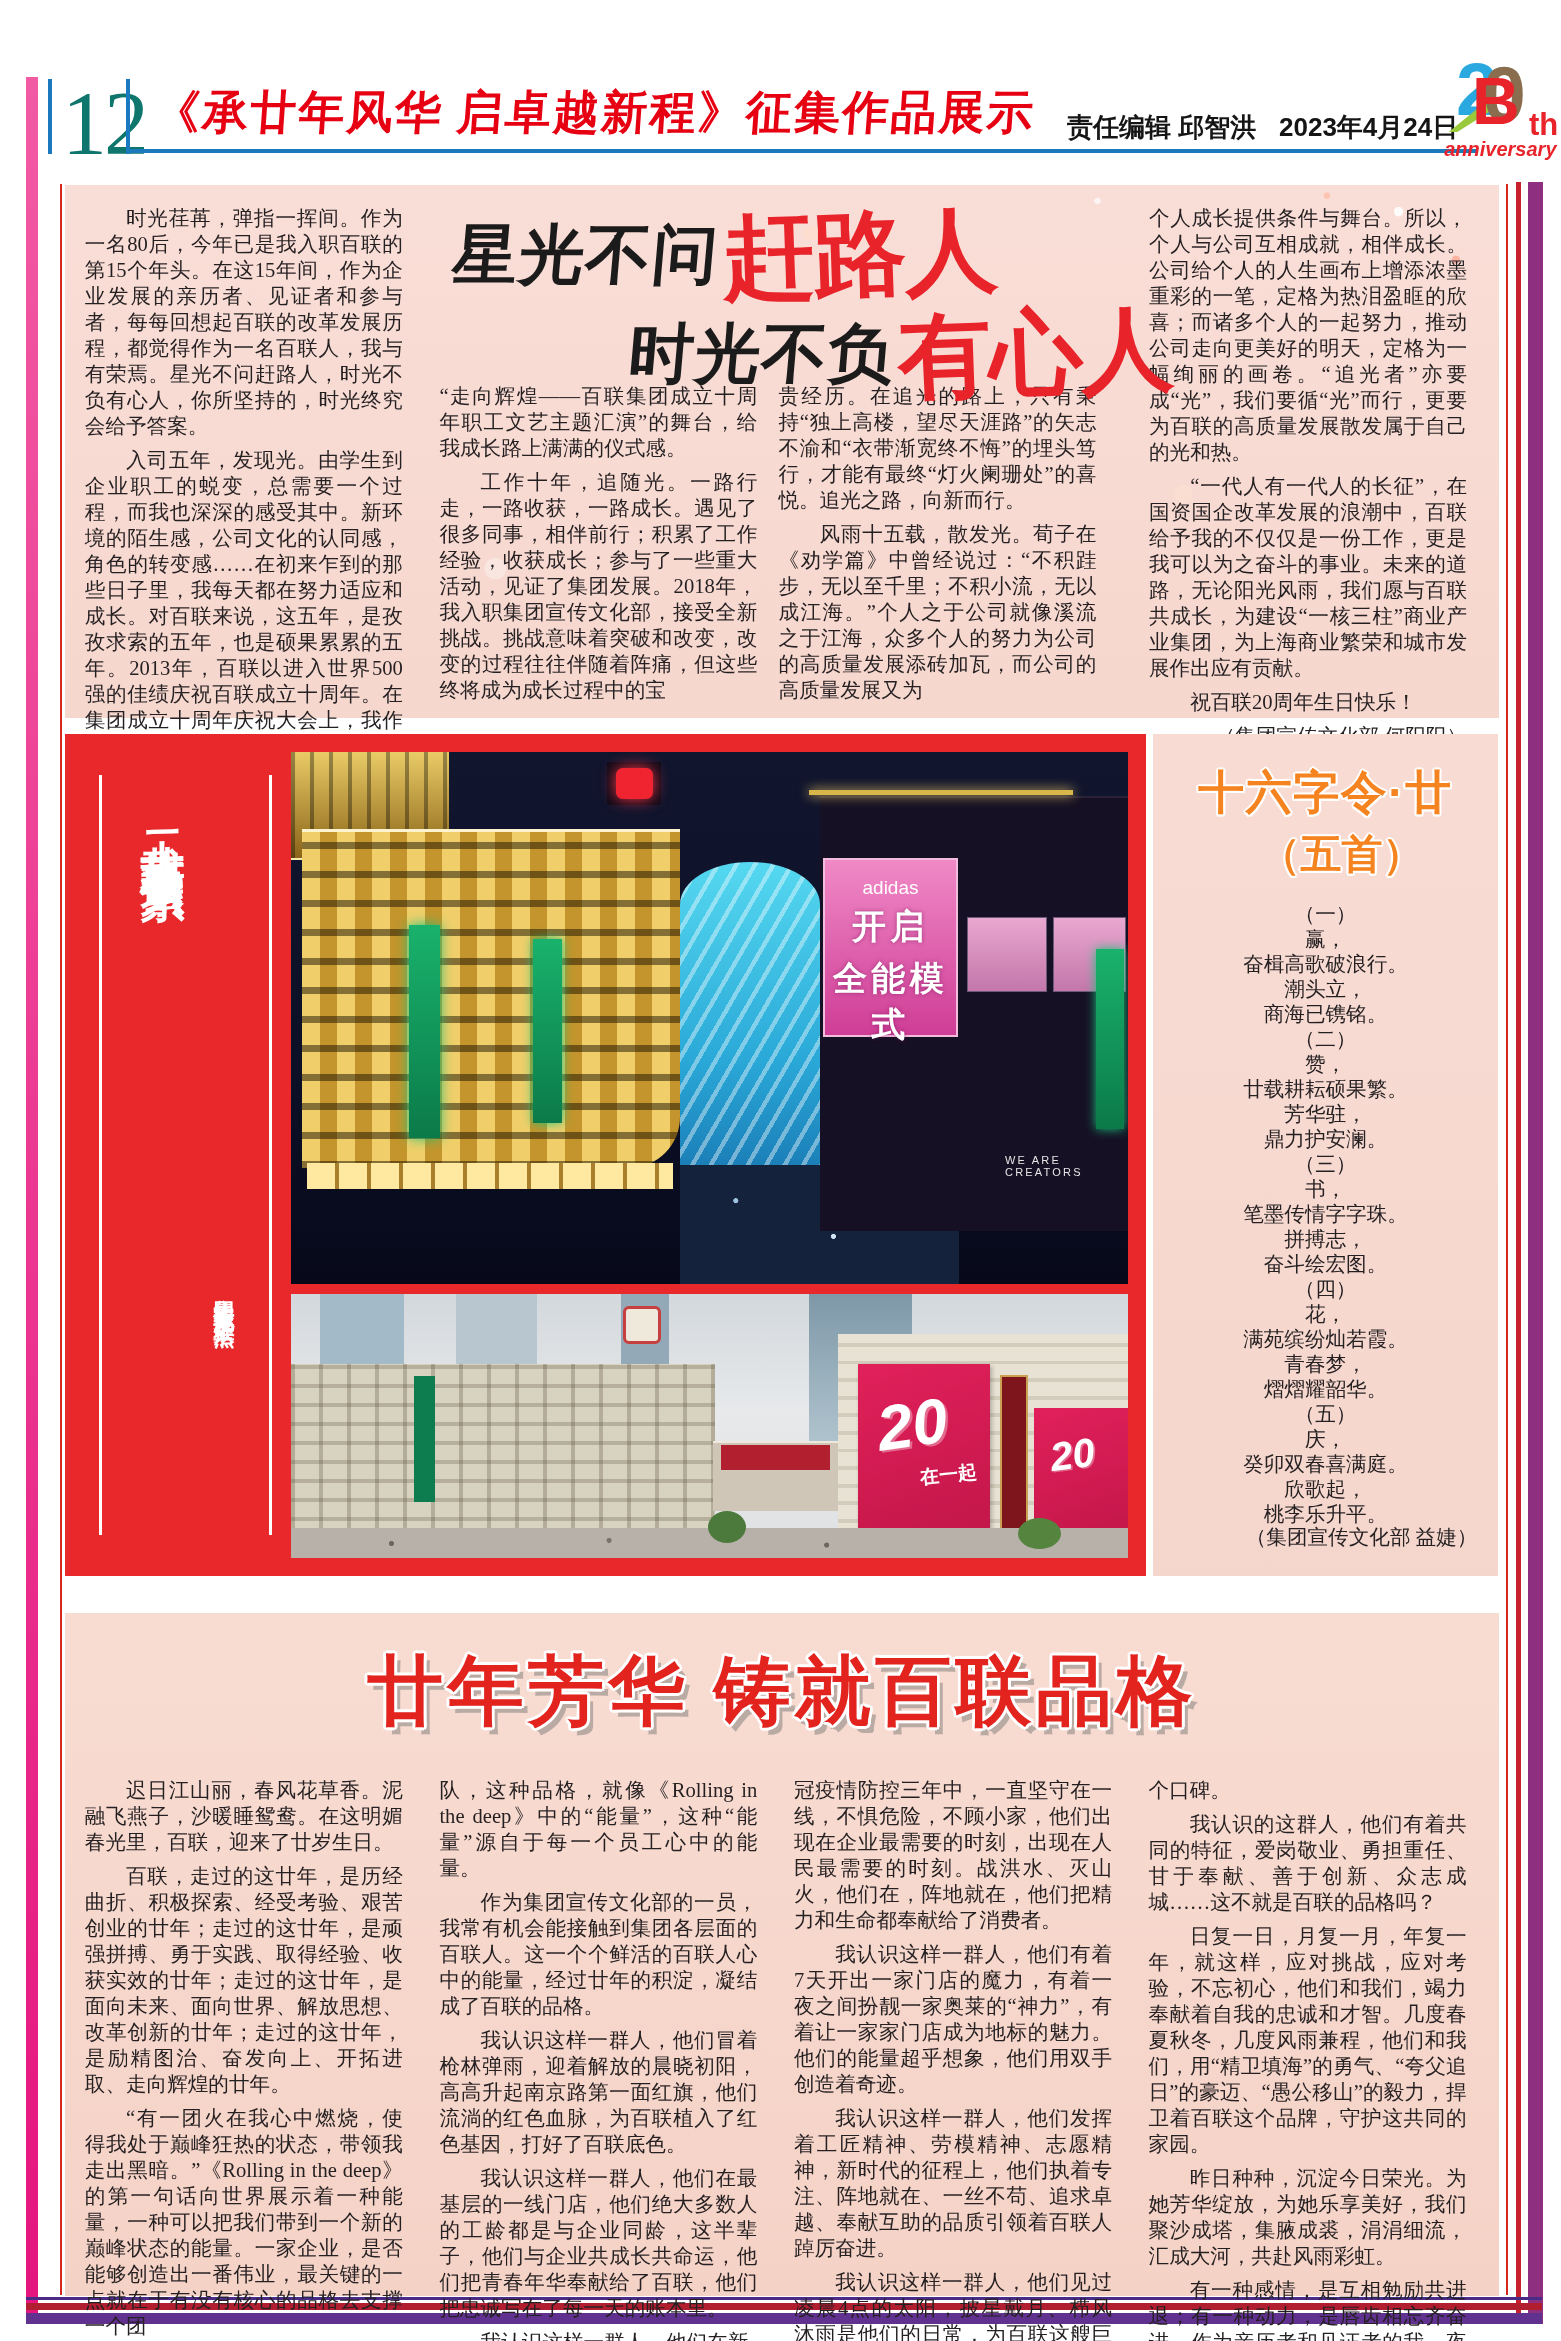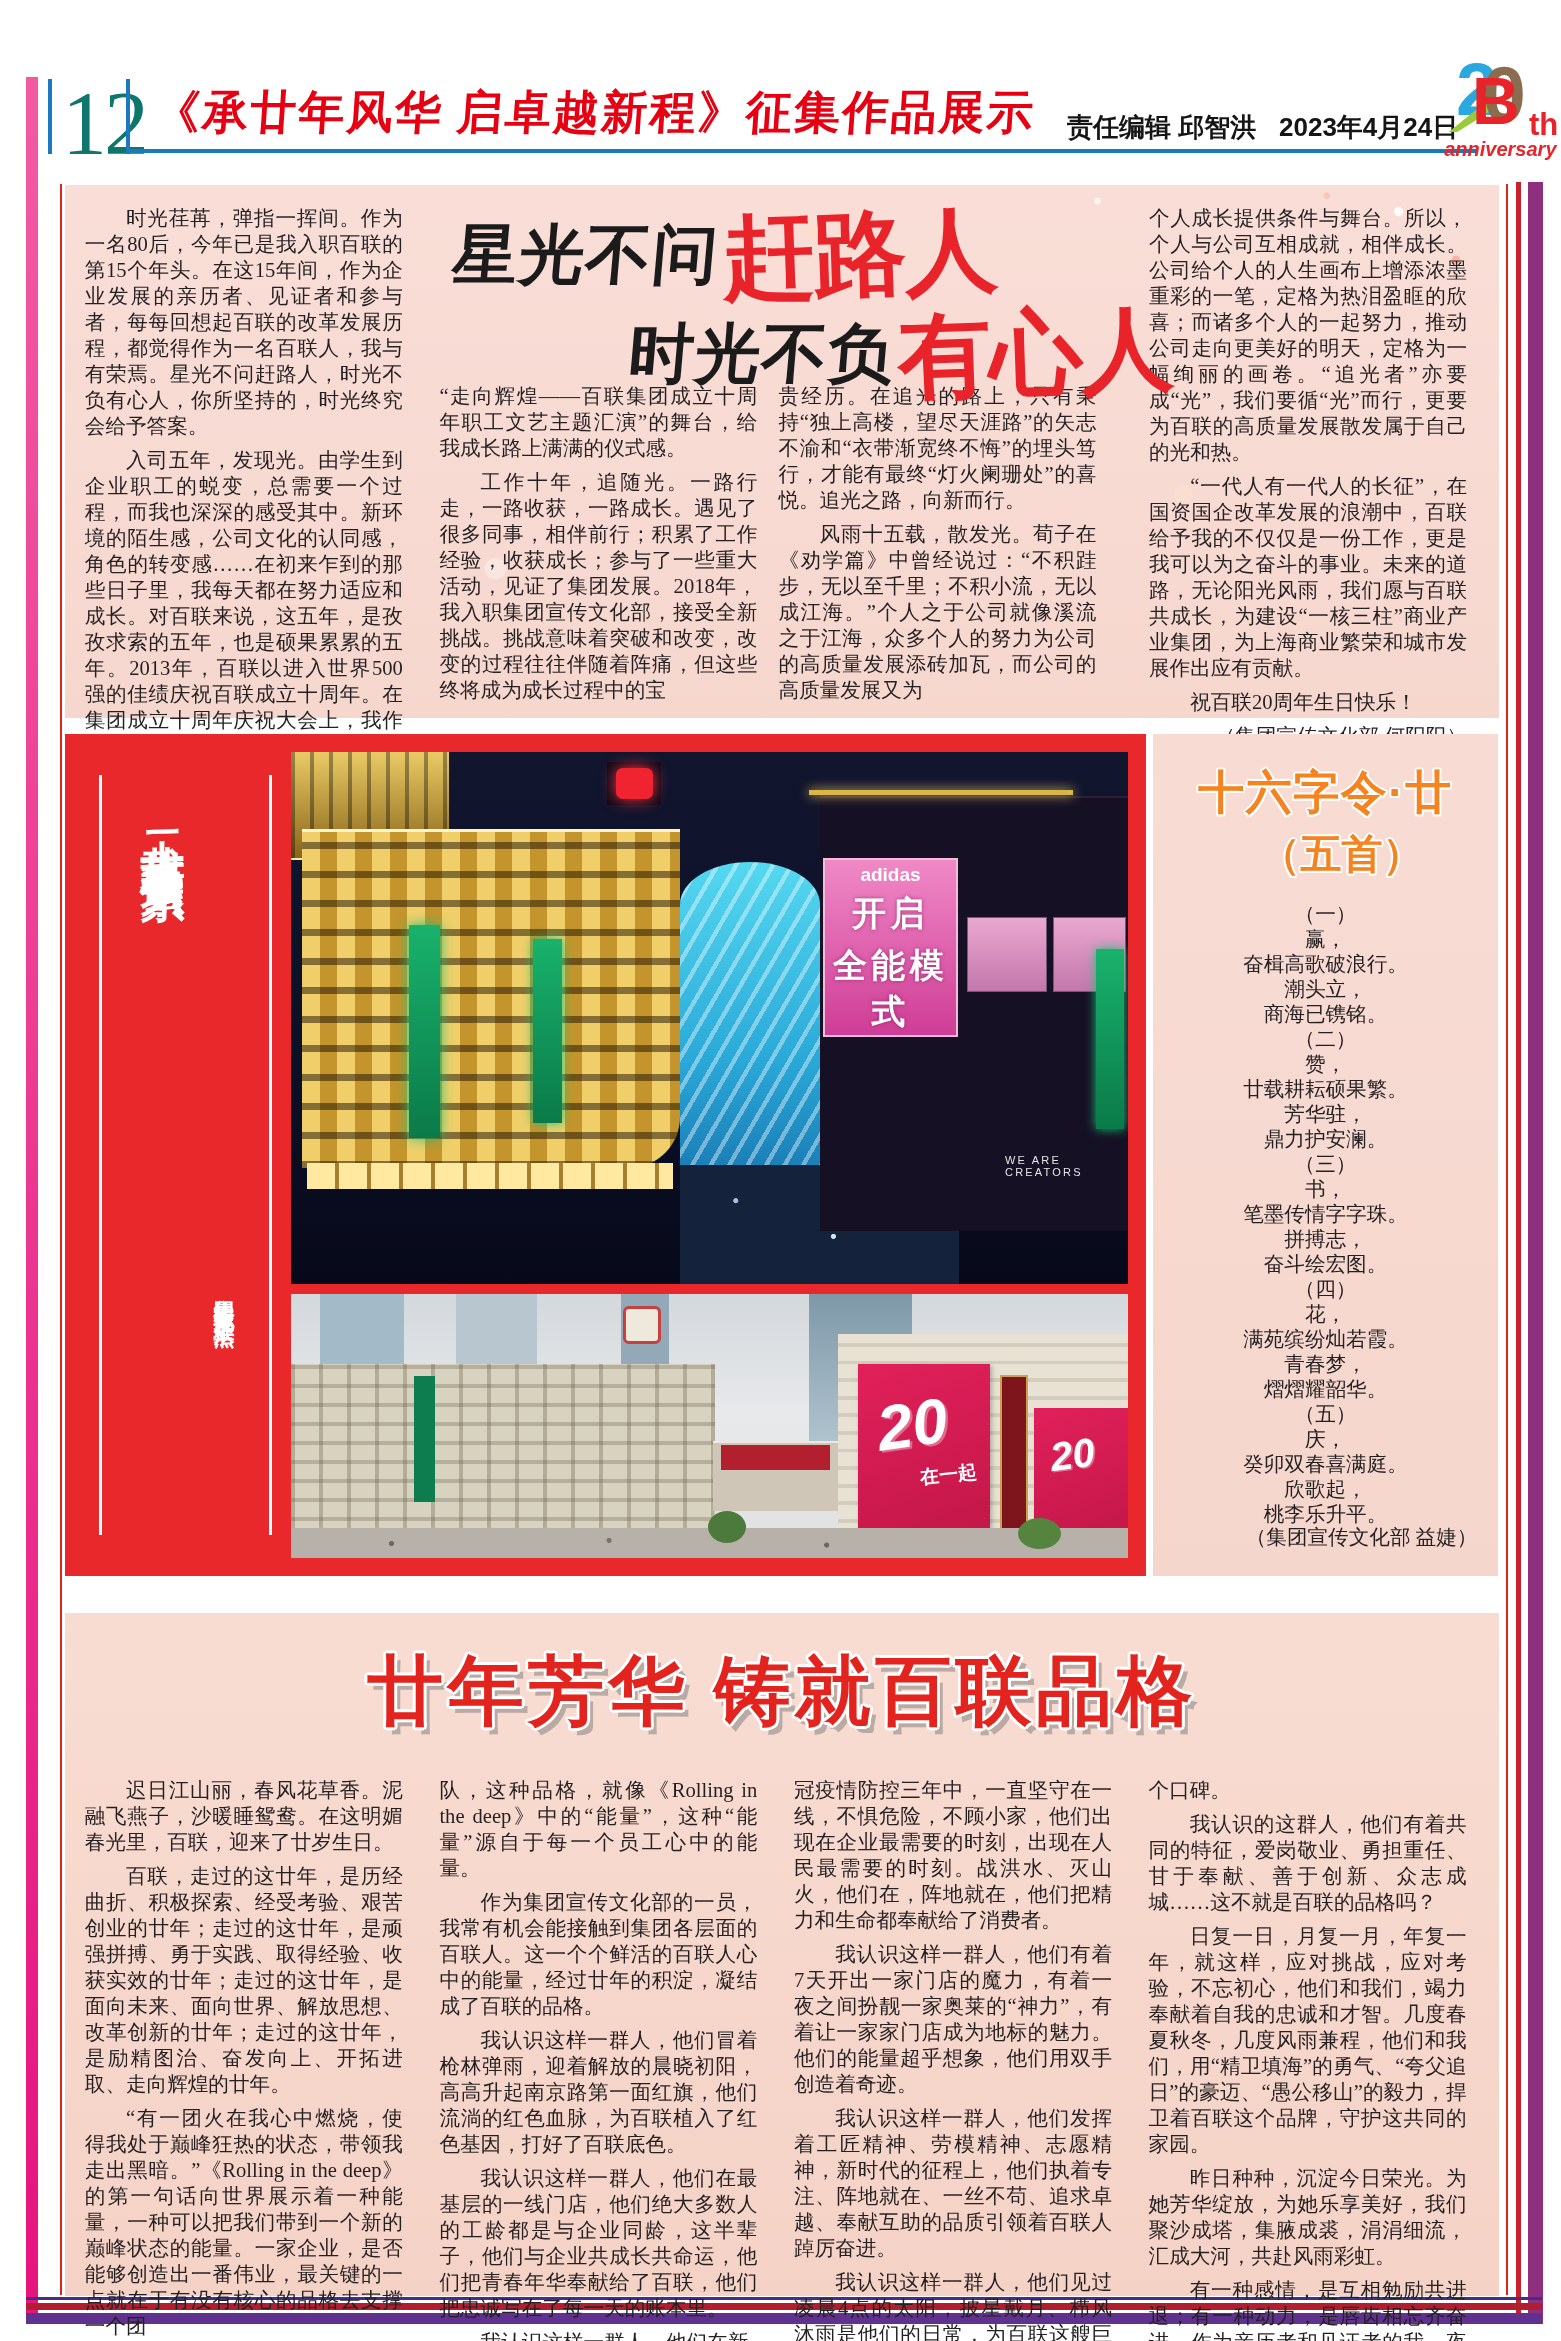--- a/index.html
+++ b/index.html
@@ -96,21 +96,21 @@
      background-image:radial-gradient(circle at 20% 30%,#9fc2e0 0 2.2px,transparent 2.9px),
                       radial-gradient(circle at 55% 60%,#cfe3f2 0 2.2px,transparent 2.9px),
                       radial-gradient(circle at 80% 25%,#8fb4d4 0 2.2px,transparent 2.9px);}
   .pt-right{left:529px;top:44px;width:308px;height:433px;background:#161024;border-top:2.2px solid #2a2138;}
   .pt-roofband{left:518px;top:38px;width:264px;height:5.9px;background:#d9b64a;box-shadow:0 0 11.8px #ffd86a;}
   .pt-roof{left:316px;top:10.3px;width:54px;height:43px;background:#0d0a18;}
   .pt-rooflogo{width:37px;height:31px;margin:5.9px auto 0 auto;background:#ef2430;border-radius:6.6px;
      box-shadow:0 0 16px #ff3848;}
   .pt-billboard{left:532px;top:106px;width:131px;height:175px;border:2.2px solid #f2bcdd;
      background:linear-gradient(180deg,#f089c6,#cf3d96);color:#fff;text-align:center;}
-  .pt-brand{font-family:"Liberation Sans",sans-serif;font-weight:700;font-size:19px;margin-top:4px;}
+  .pt-brand{font-family:"Liberation Sans",sans-serif;font-weight:400;font-size:19px;margin-top:17px;}
   .pt-bb1,.pt-bb2{font-family:"Liberation Sans",sans-serif;font-weight:900;font-size:34px;
      letter-spacing:4.4px;margin-top:5.9px;text-shadow:0 0 4.4px rgba(120,20,90,.6);}
   .pt-sc1{left:676px;top:165px;width:78px;height:73px;background:linear-gradient(#e9a8cf,#c377ab);
      border:1.5px solid #6d5a7a;}
   .pt-sc2{left:762px;top:165px;width:71px;height:73px;background:linear-gradient(#e9a8cf,#c377ab);
      border:1.5px solid #6d5a7a;}
   .pt-g3{left:805px;top:197px;width:28px;height:180px;background:linear-gradient(#19b26c,#0b7a49);
      box-shadow:0 0 10.3px #18c27a;}
   .pt-creators{left:714px;top:402px;font-family:"Liberation Sans",sans-serif;font-size:11px;
      color:#e5e5e5;letter-spacing:2.2px;}

